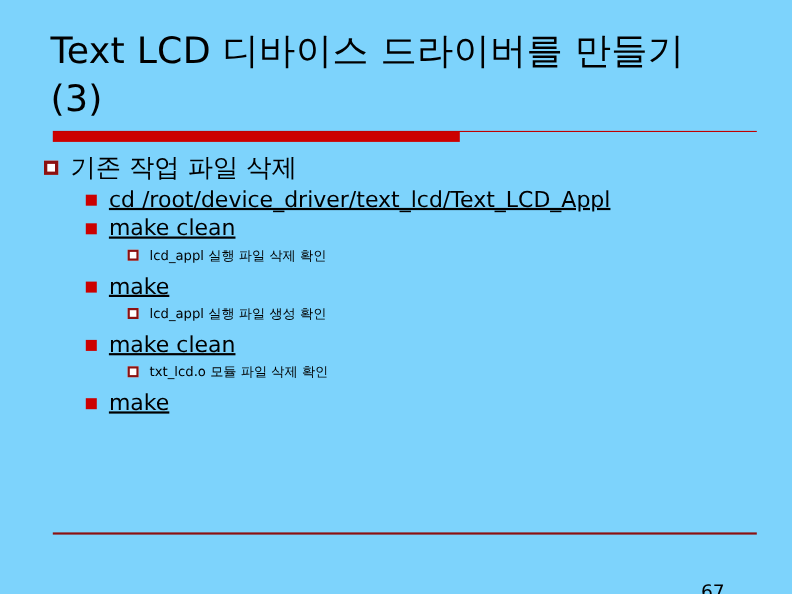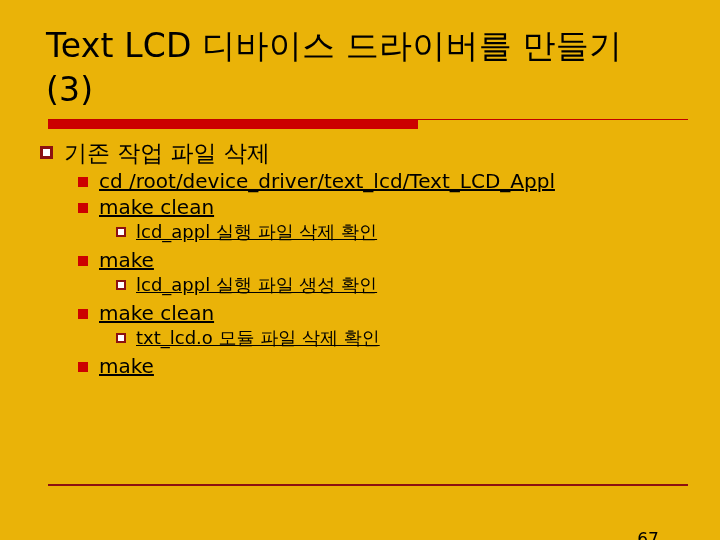--- a/index.html
+++ b/index.html
@@ -14,21 +14,21 @@
     font-family: "DejaVu Sans", "Liberation Sans", sans-serif;
     color: #000000;
     position: relative;
   }
 
   .slide {
     position: absolute;
     inset: 0;
     width: 720px;
     height: 540px;
-    background: #eab308;
+    background: #7dd3fc;
   }
 
   
   .title {
     position: absolute;
     left: 46px;
     top: 24px;
     width: 620px;
     font-size: 33px;
     line-height: 1.33;
@@ -118,23 +118,22 @@
     width: 10px;
     height: 10px;
     box-sizing: border-box;
     border: 2px solid #8c1111;
     background: #ffffff;
     margin-top: 6px;
     margin-right: 10px;
     flex: 0 0 auto;
   }
   .lvl3 .txt {
-    font-size: 18px;
+    font-size: 12px;
     line-height: 22px;
-    text-decoration: underline;
   }
 
   
   .footer-rule {
     position: absolute;
     left: 48px;
     top: 484px;
     width: 640px;
     height: 2px;
     background: #8c1111;

